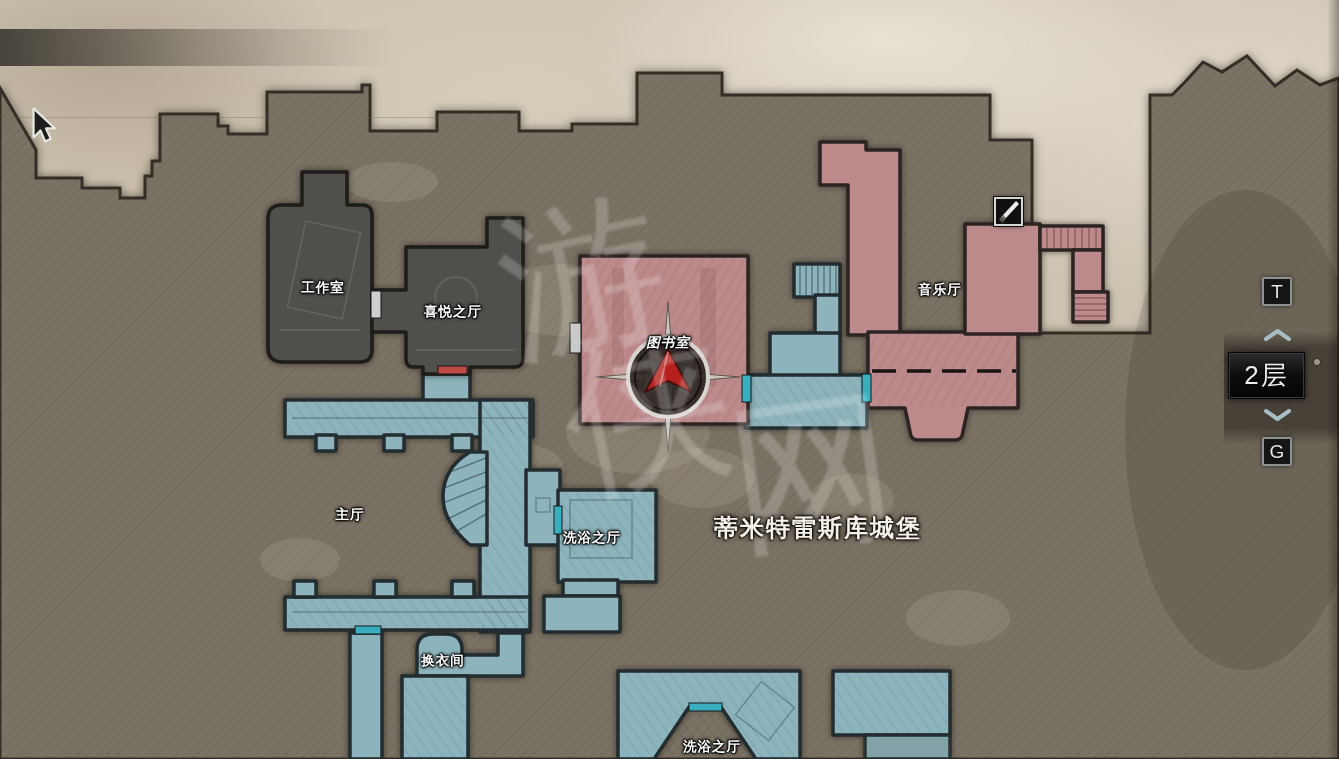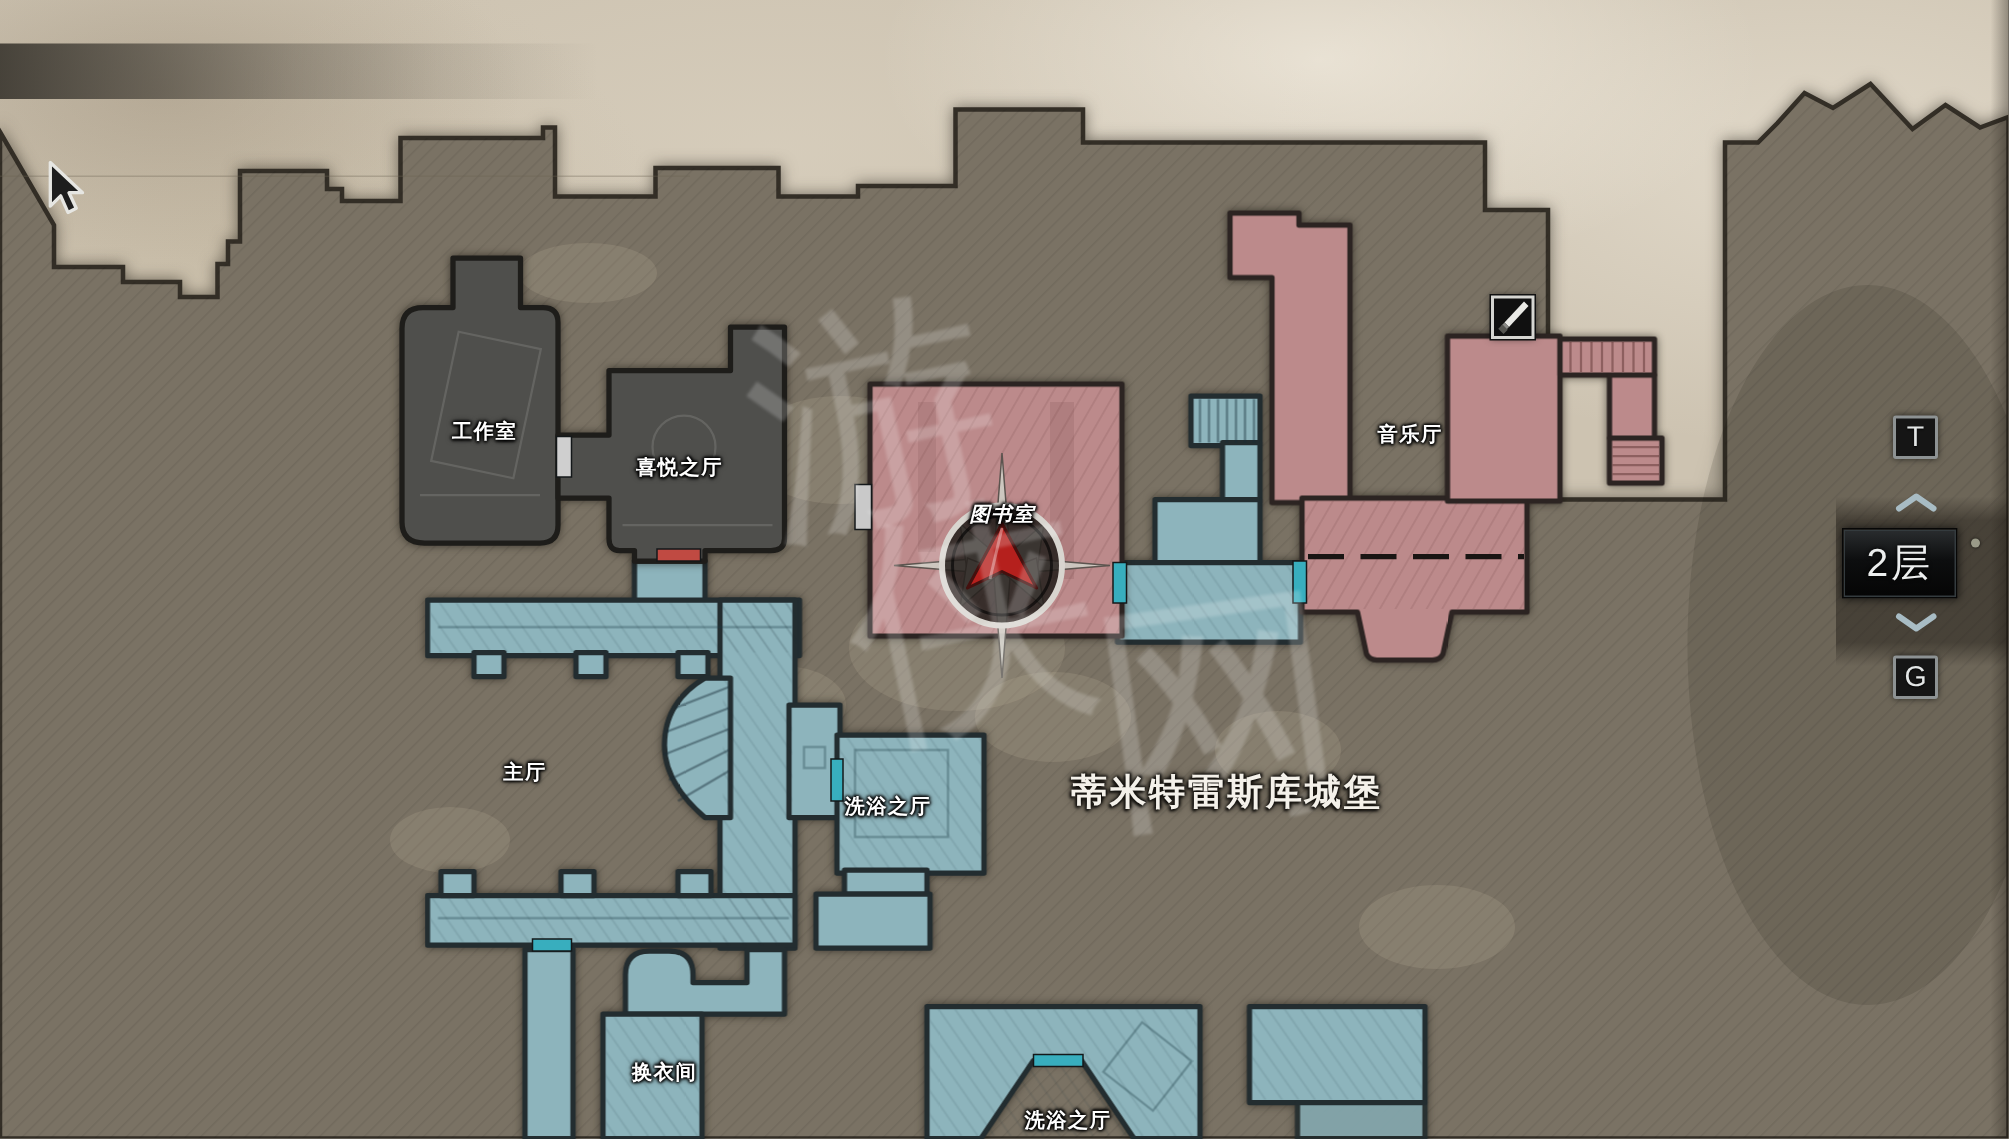--- a/index.html
+++ b/index.html
@@ -262,21 +262,21 @@
   <div class="wm-char" style="left:500px;top:195px;transform:rotate(-12deg);">游</div>
   <div class="wm-char" style="left:565px;top:330px;transform:rotate(-12deg);">侠</div>
   <div class="wm-char" style="left:730px;top:390px;transform:rotate(-8deg);">网</div>
 
   <div class="room-label" style="left:323px;top:288px;">工作室</div>
   <div class="room-label" style="left:453px;top:312px;">喜悦之厅</div>
   <div class="room-label" style="left:668px;top:343px;font-style:italic;">图书室</div>
   <div class="room-label" style="left:940px;top:278px;margin-top:12px;">音乐厅</div>
   <div class="room-label" style="left:350px;top:515px;">主厅</div>
   <div class="room-label" style="left:592px;top:538px;">洗浴之厅</div>
-  <div class="room-label" style="left:443px;top:715px;">换衣间</div>
+  <div class="room-label" style="left:443px;top:661px;">换衣间</div>
   <div class="room-label" style="left:712px;top:747px;">洗浴之厅</div>
 
   <div id="map-title">蒂米特雷斯库城堡</div>
 
   <div id="item-icon">
     <svg width="25" height="25" viewBox="0 0 25 25">
       <polygon points="20,2 23,5 10,19 7,16" fill="#e9e9e5"></polygon>
       <polygon points="7,16 10,19 8,21 5,18" fill="#8a8a86"></polygon>
       <rect x="3.5" y="18.5" width="5" height="4" fill="#555550" transform="rotate(45 6 20.5)"></rect>
     </svg>

